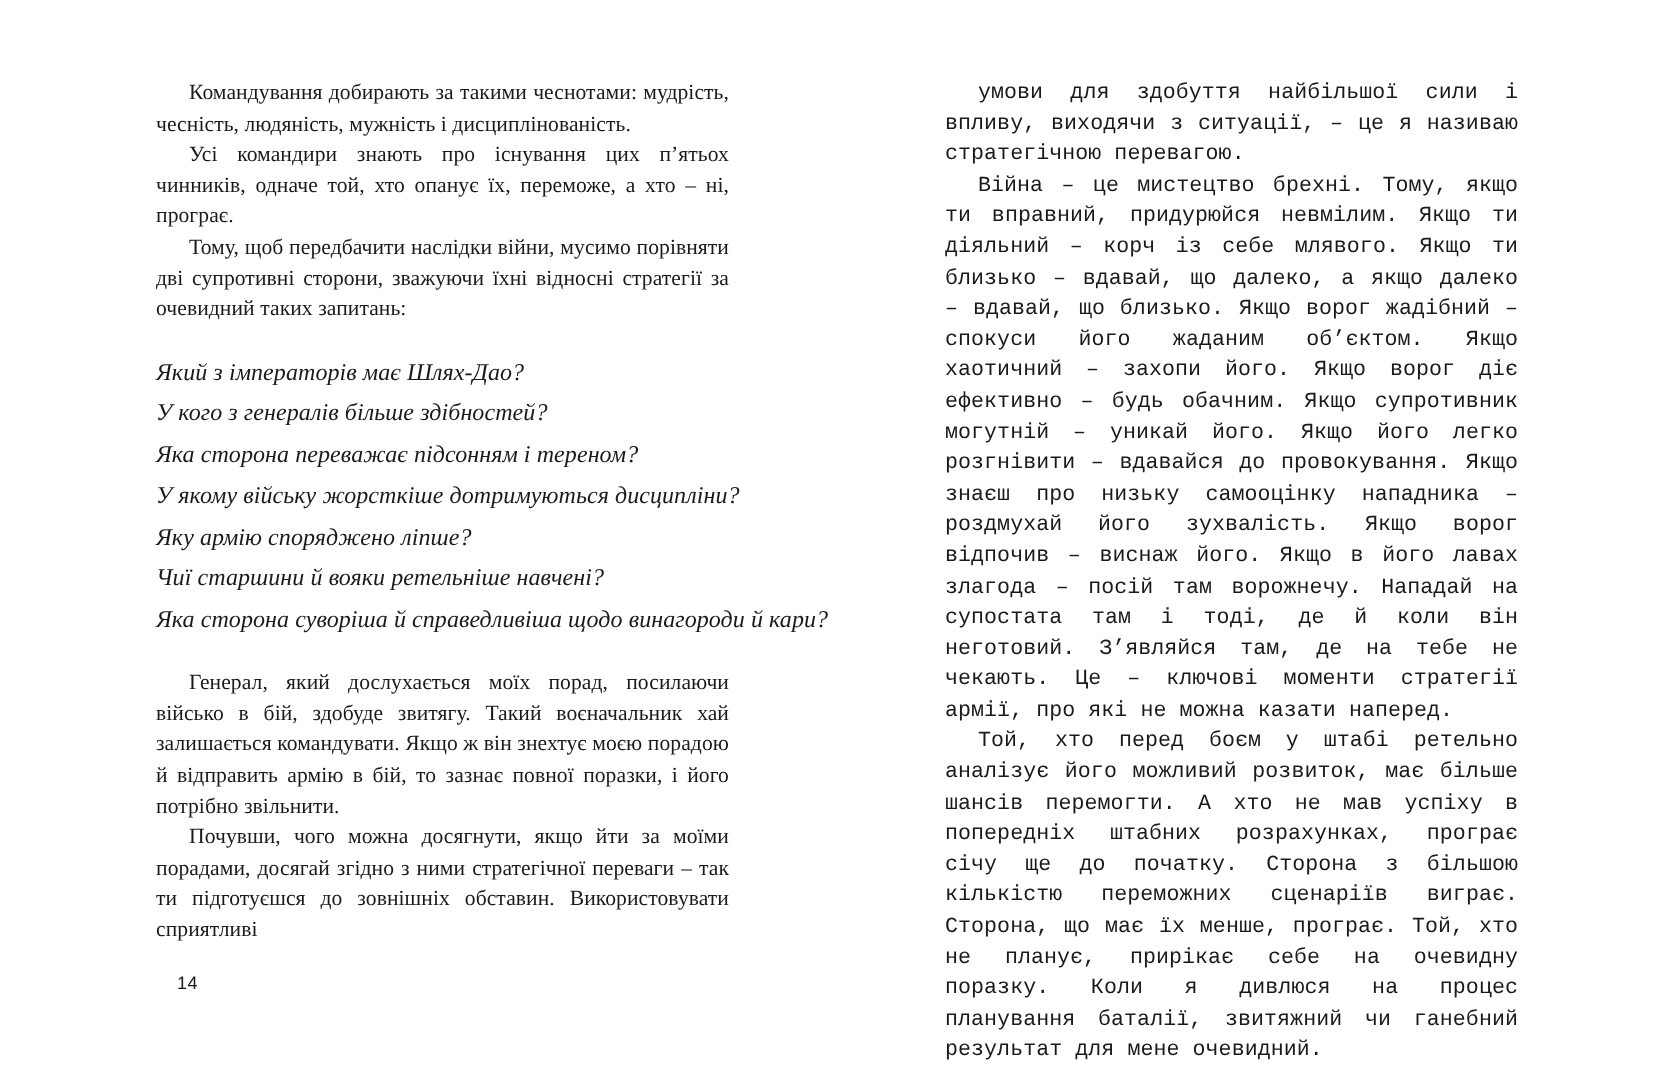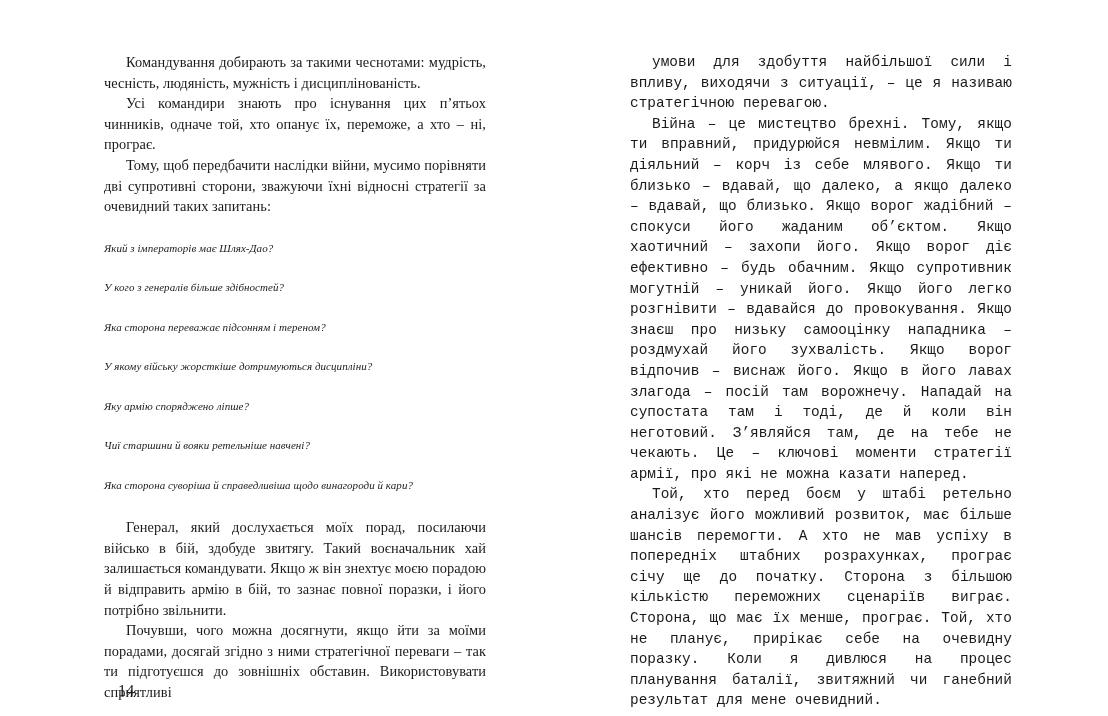--- a/index.html
+++ b/index.html
@@ -48,37 +48,37 @@
     line-height: 20.6px;
     letter-spacing: 0.05px;
     -webkit-hyphens: none;
     hyphens: none;
   }
   .quote-block {
     margin-top: 18px;
     margin-bottom: 18px;
   }
   p.question {
-    margin: 12px 0 0 0;
+    margin: 0 0 0 0;
     padding: 0;
     font-style: italic;
-    font-size: 11px;
+    font-size: 16px;
     line-height: 27.5px;
     text-align: left;
     text-indent: 0;
     letter-spacing: 0.05px;
     white-space: nowrap;
   }
   .page-number {
     position: absolute;
     left: 118px;
-    top: 684px;
-    font-size: 16px;
+    top: 648px;
+    font-size: 12px;
     line-height: 14px;
-    font-family: Liberation Serif, serif;
+    font-family: Liberation Sans, sans-serif;
     color: #1a1a1a;
     letter-spacing: 0.3px;
   }
 </style>
 </head>
 <body>
 
 <div class="page">
 
   <div class="columns">

